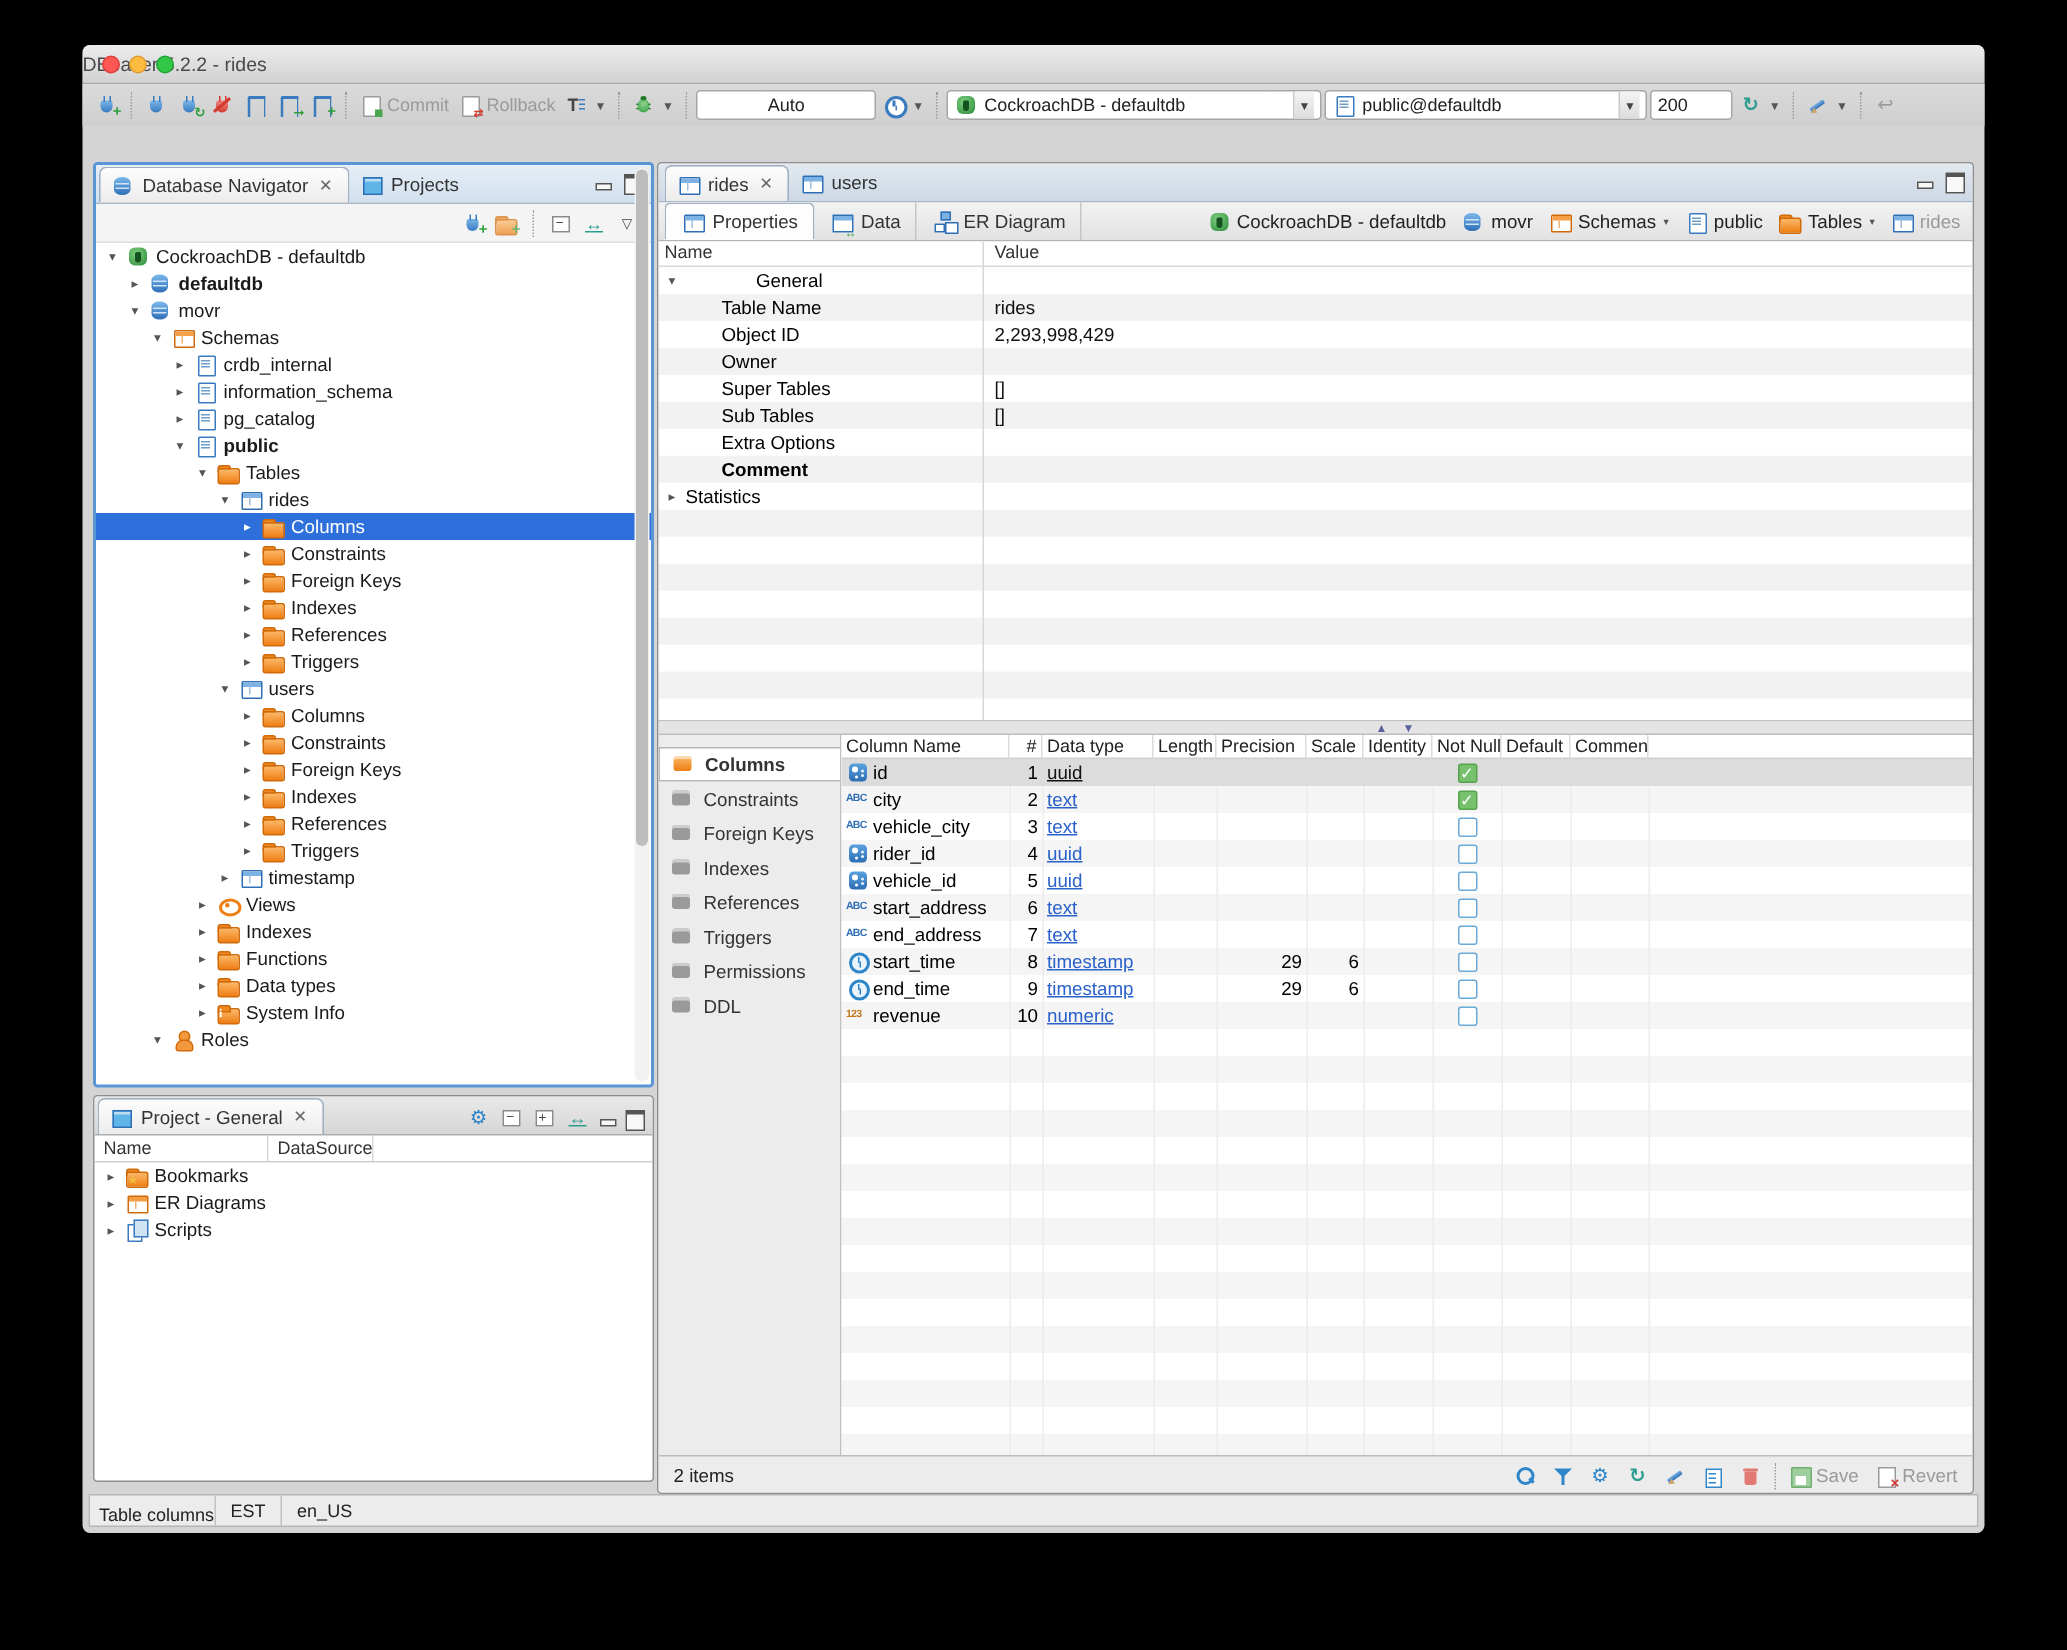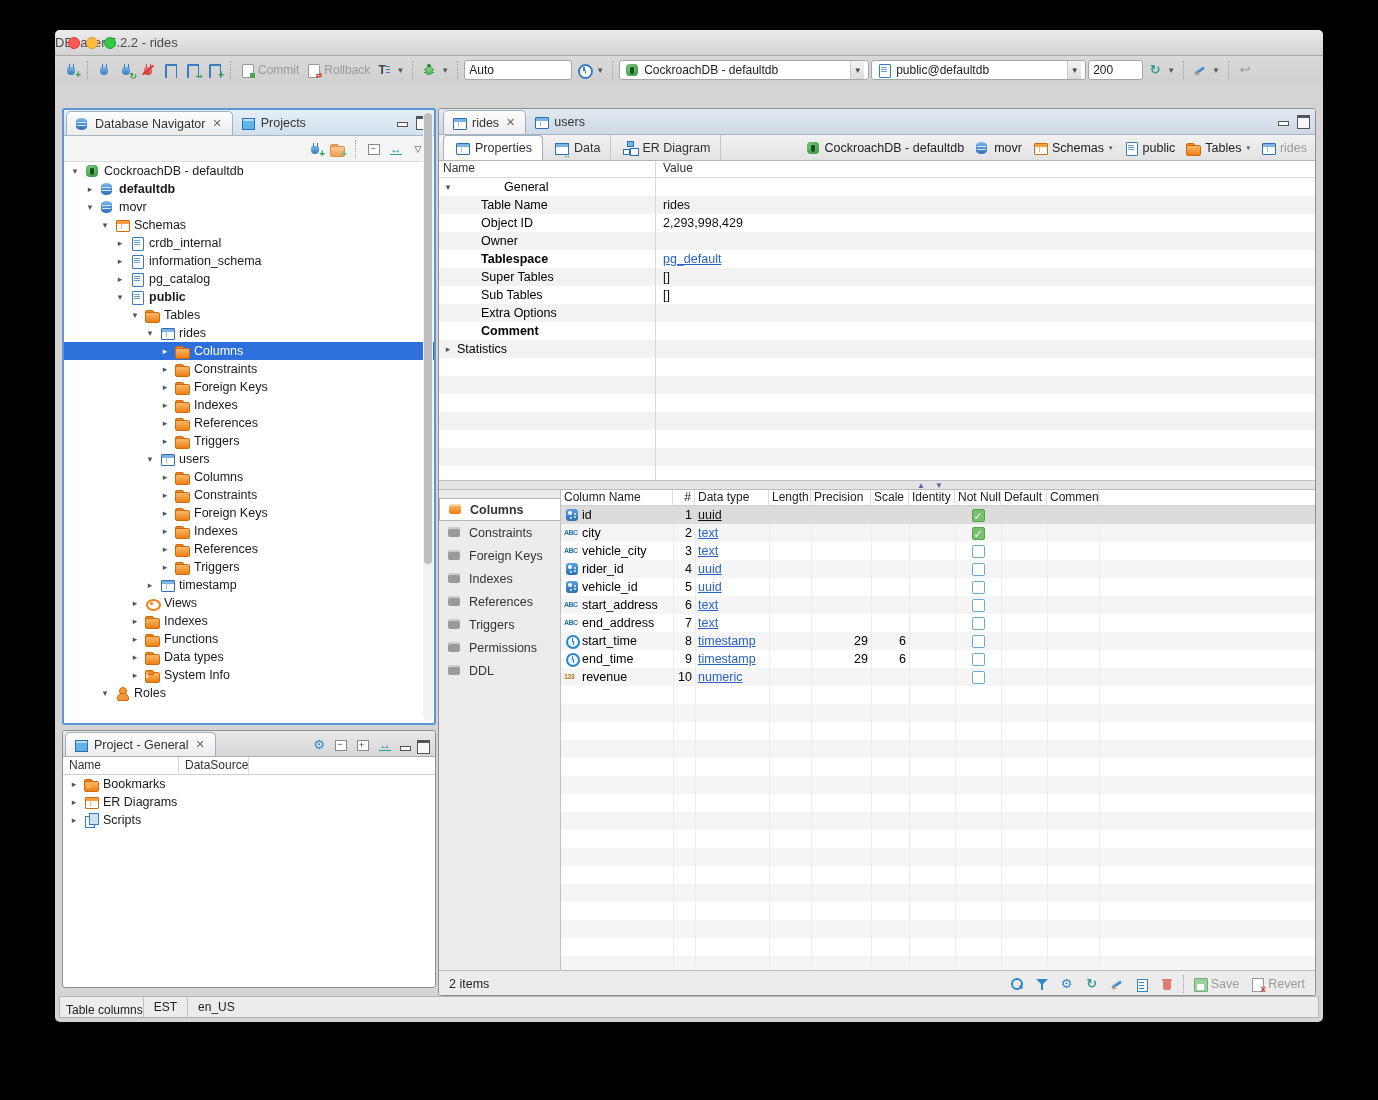--- a/index.html
+++ b/index.html
@@ -342,21 +342,21 @@
     <span class="tbtn">
         <span class="i txn"></span>
         <span class="dd">▼</span>
       </span>
     <span class="sep"></span>
     <span class="tbtn">
         <span class="i bug"></span>
         <span class="dd">▼</span>
       </span>
     <span class="sep"></span>
-    <span class="combo" style="width:108px; ">
+    <span class="combo" style="width:120px; justify-content:center;">
         <span>Auto</span>
       </span>
     <span class="tbtn">
         <span class="i hclock"></span>
         <span class="dd">▼</span>
       </span>
     <span class="sep"></span>
     <span class="combo" style="width:250px;">
         <span class="i croach"></span>
         <span>CockroachDB - defaultdb</span>
@@ -699,27 +699,20 @@
           <div class="prow">
             <div class="pname" style="padding-left: 28px;">
               <span class="arrow"></span>
               <span style="font-weight: normal;">Owner</span>
             </div>
             <div class="pval"></div>
           </div>
           <div class="prow">
             <div class="pname" style="padding-left: 28px;">
               <span class="arrow"></span>
-              <span class="b" style="font-weight: bold;">Tablespace</span>
-            </div>
-            <div class="pval"><span class="link">pg_default</span></div>
-          </div>
-          <div class="prow">
-            <div class="pname" style="padding-left: 28px;">
-              <span class="arrow"></span>
               <span style="font-weight: normal;">Super Tables</span>
             </div>
             <div class="pval">[]</div>
           </div>
           <div class="prow">
             <div class="pname" style="padding-left: 28px;">
               <span class="arrow"></span>
               <span style="font-weight: normal;">Sub Tables</span>
             </div>
             <div class="pval">[]</div>

